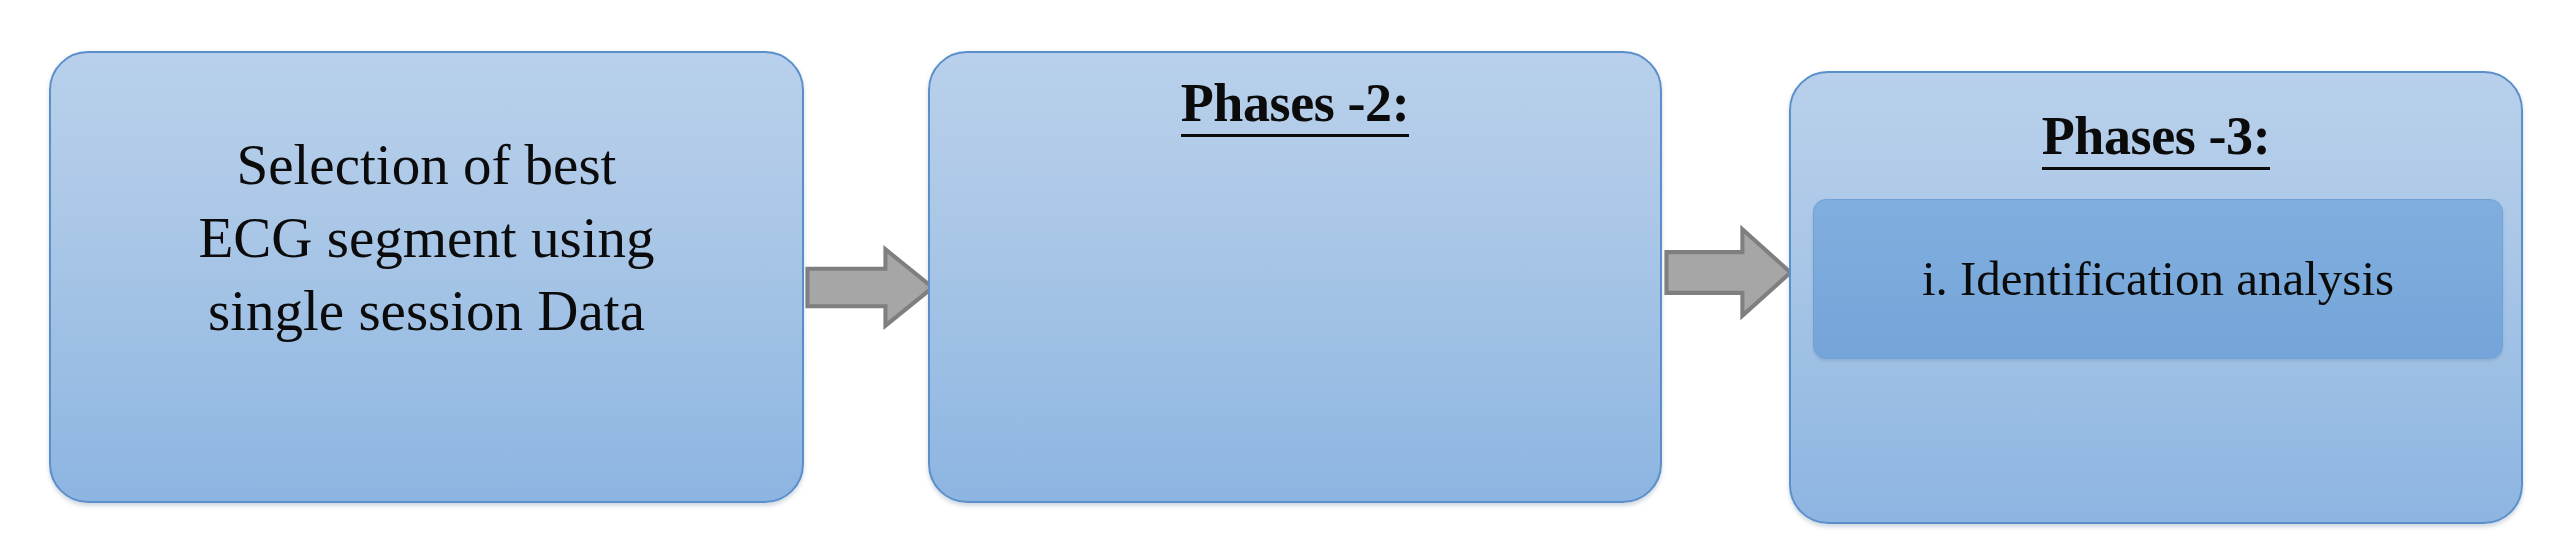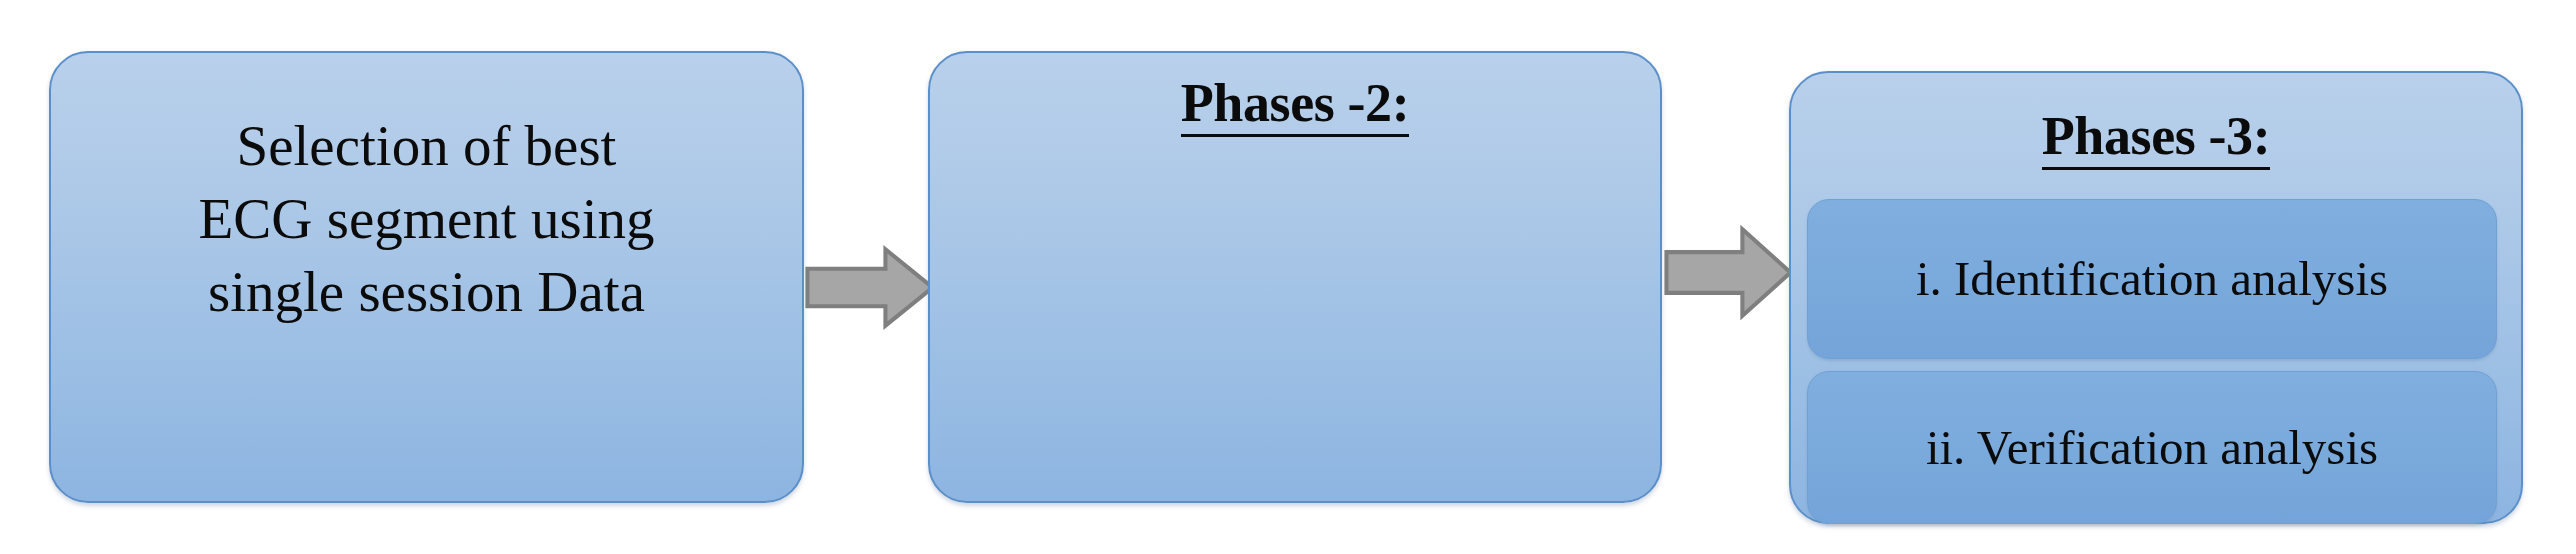--- a/index.html
+++ b/index.html
@@ -69,36 +69,36 @@
   .phase-body {
     font-size: 57px;
     line-height: 1.28;
     color: #0b0b0b;
     text-align: center;
     white-space: pre-line;
   }
 
   
   #phase-box-1 .box-inner { padding-top: 47px; }
-  #phase-box-1 .phase-body { margin-top: 10px; }
+  #phase-box-1 .phase-body { margin-top: 29px; }
 
   
   #phase-box-2 .box-inner { padding-top: 23px; }
   #phase-box-2 .phase-body { margin-top: 49px; line-height: 1.65; }
 
   
   #phase-box-3 .box-inner { padding-top: 36px; }
 
   
   .sub-item {
     position: absolute;
     box-sizing: border-box;
-    left: 16px;
+    left: 22px;
     width: 690px;
-    border-radius: 22px;
+    border-radius: 13px;
     background: linear-gradient(to bottom, #80AEDE 0%, #7BAADC 45%, #74A4D9 100%);
     border: 0.8px solid #6FA1D6;
     box-shadow: 0 1.6px 2.4px rgba(110,135,170,0.30);
     display: flex;
     align-items: center;
     justify-content: center;
     font-size: 49px;
     line-height: 1.1;
     color: #0b0b0b;
     text-align: center;
@@ -144,19 +144,16 @@
     </svg>
   </div>
 
   <div class="phase-box" id="phase-box-3">
     <div class="box-inner">
       <div class="phase-title">Phases -3:</div>
     </div>
     <div class="sub-item" id="sub-item-identification">
       <span>i. Identification analysis</span>
     </div>
-    <div class="sub-item" id="sub-item-verification">
-      <span>ii. Verification analysis</span>
-    </div>
   </div>
 
 </div>
 
 
 </body></html>

